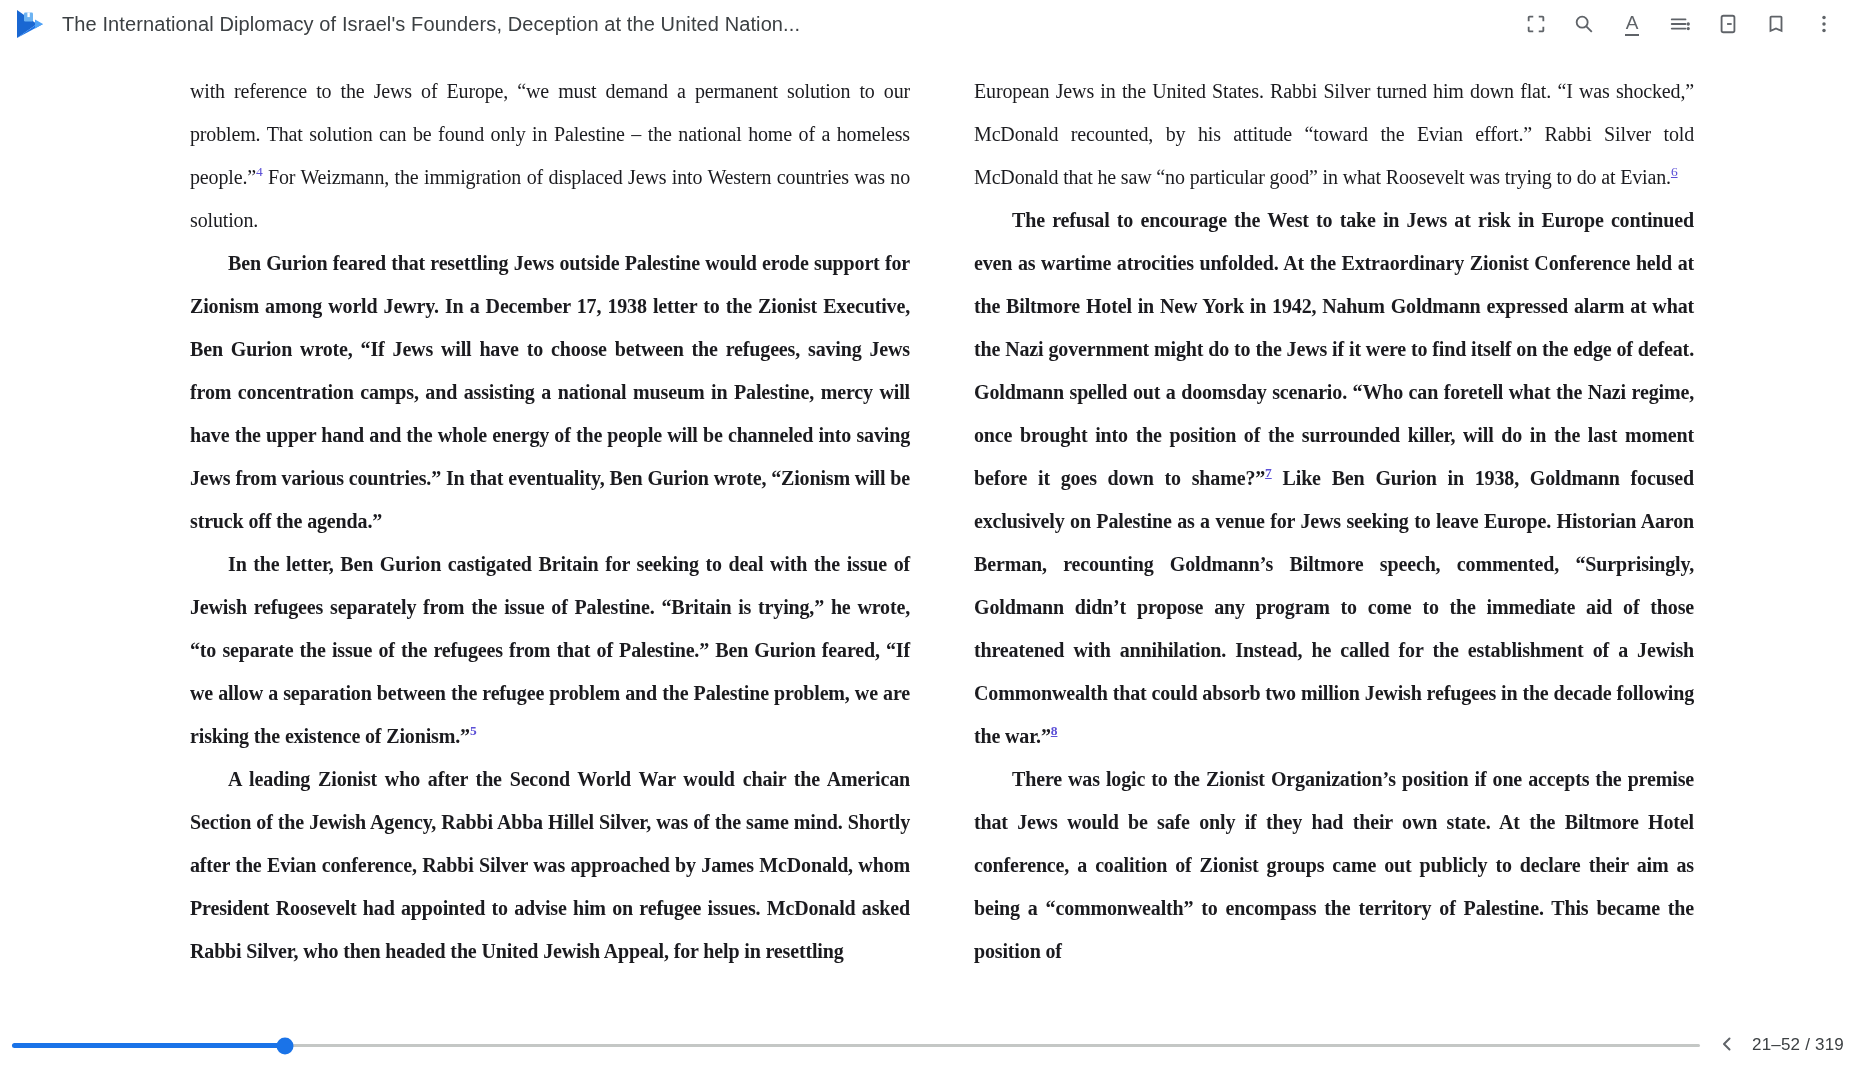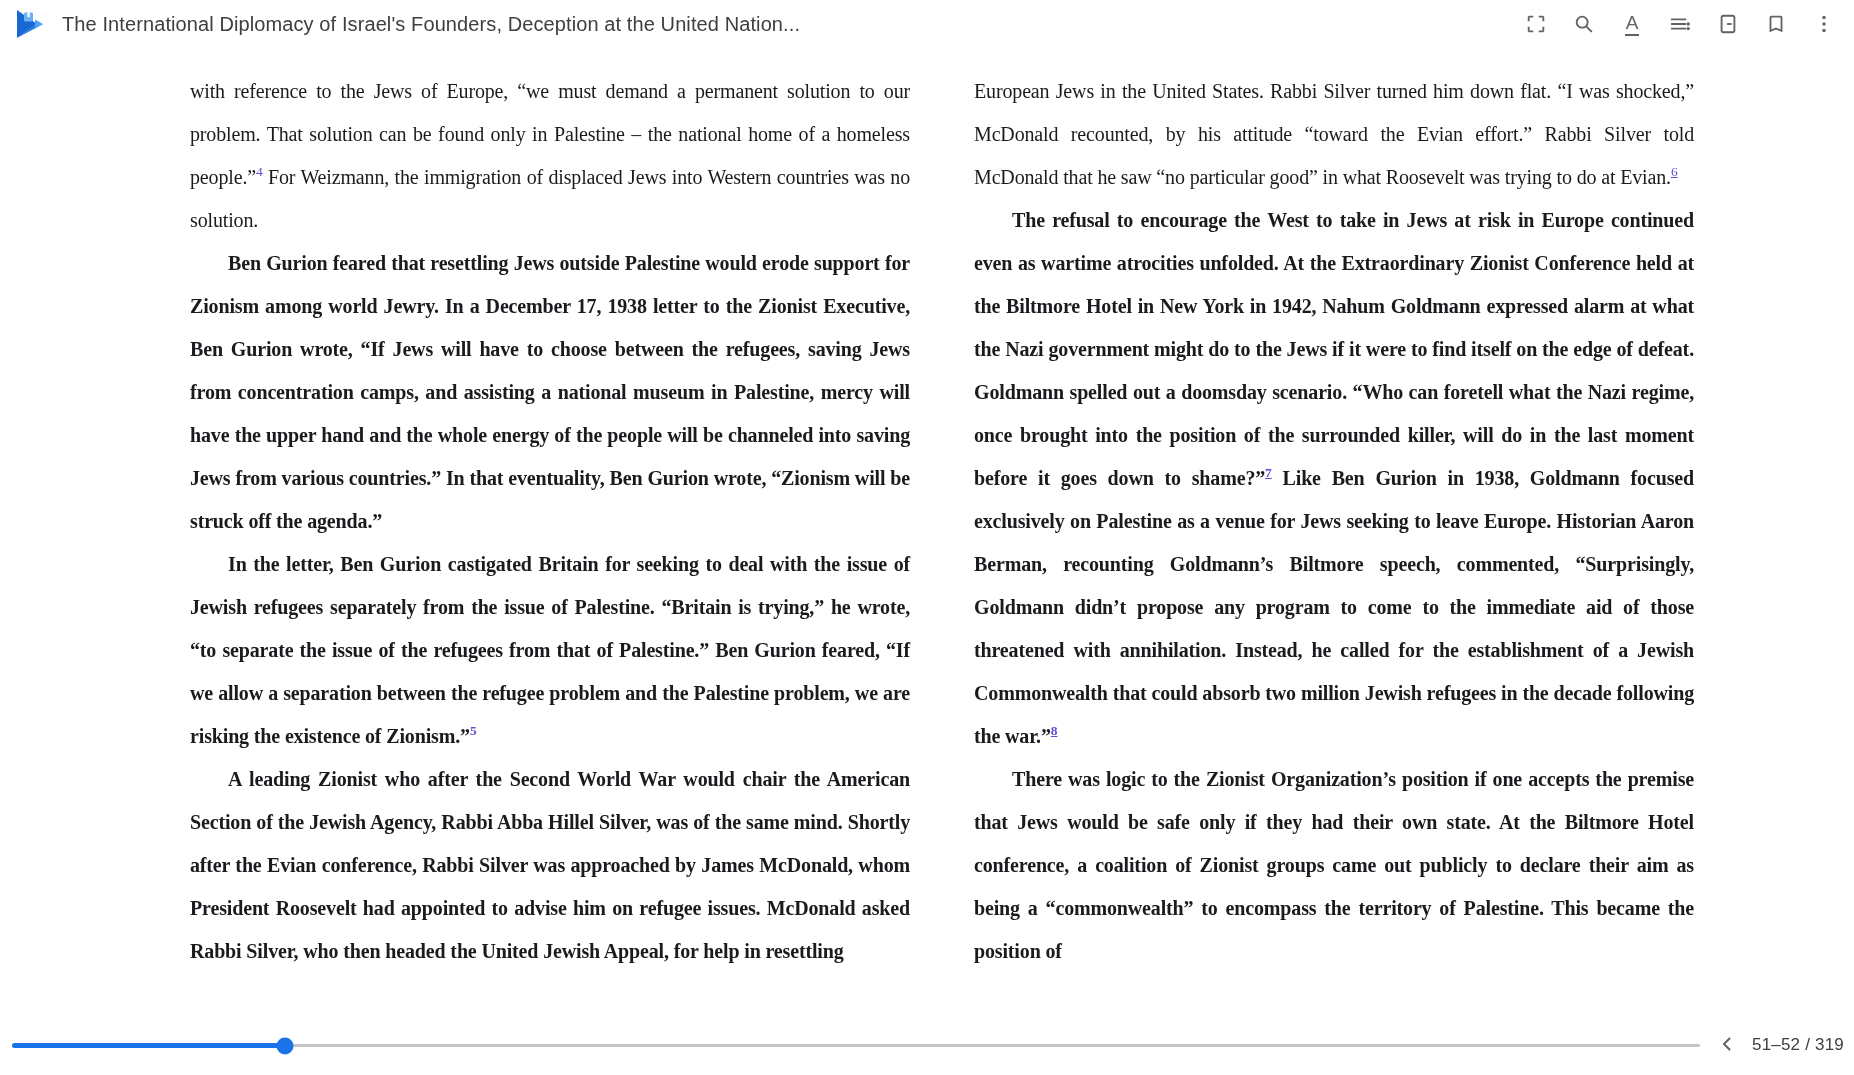--- a/index.html
+++ b/index.html
@@ -132,14 +132,14 @@
     <div class="fill" style="width: 16.2%;"></div>
     <div class="thumb" style="left: 16.2%;"></div>
   </div>
   <button class="prevbtn">
     <span>
       <svg width="24" height="24" viewBox="0 0 24 24" fill="none" stroke="currentColor" stroke-width="2" stroke-linecap="round" stroke-linejoin="round">
         <polyline points="14.5,6.5 9,12 14.5,17.5"></polyline>
       </svg>
     </span>
   </button>
-  <div class="pagelabel">51–52 / 319</div>
+  <div class="pagelabel">21–52 / 319</div>
 </div>
 
 </body></html>

